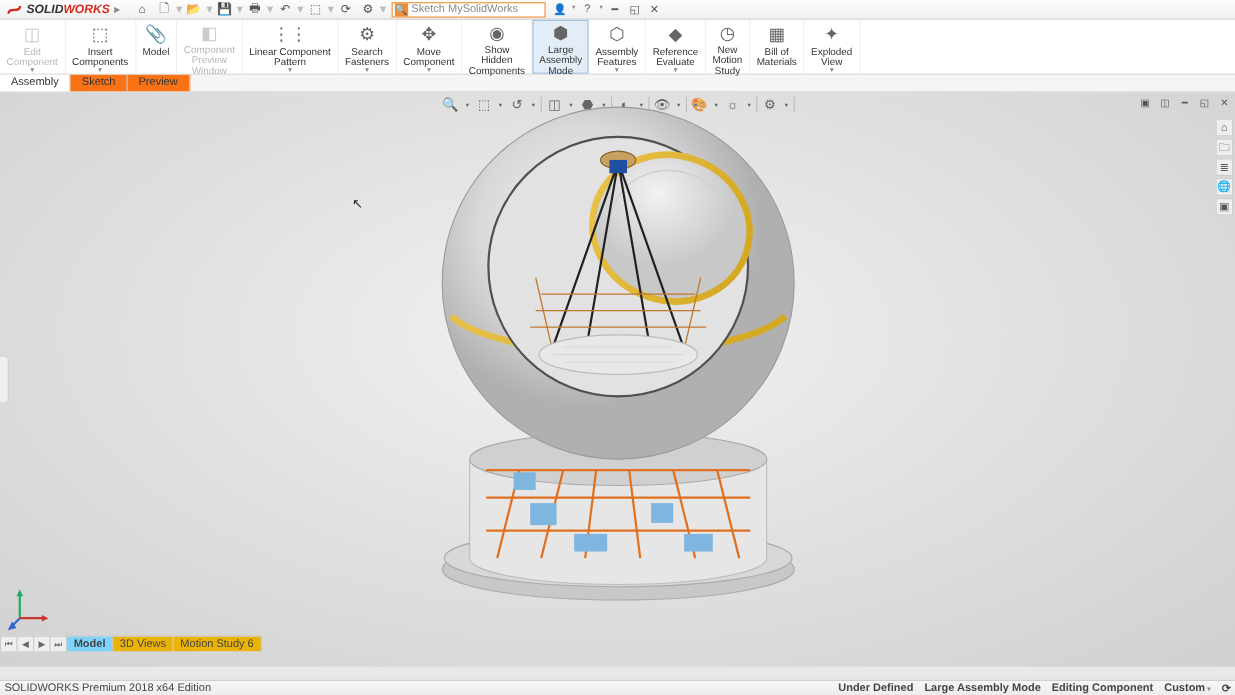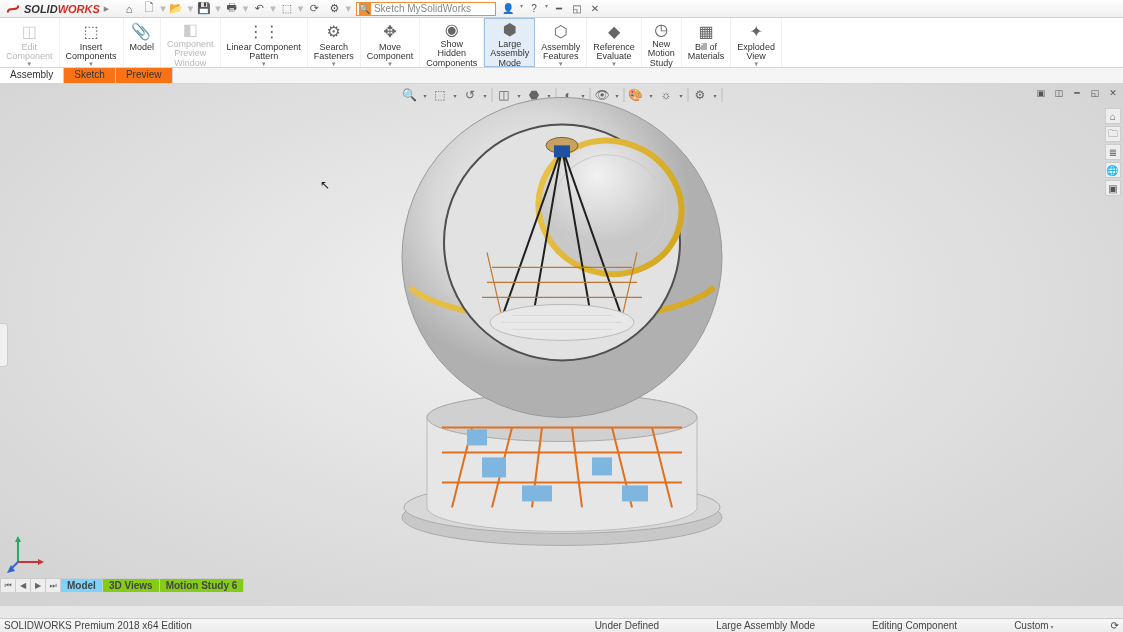--- a/index.html
+++ b/index.html
@@ -59,28 +59,28 @@
   .model { position:absolute; left:50%; top:50%; transform:translate(-50%,-56%); width:380px; height:460px; }
 
   
   .cursor-img { position:absolute; left:320px; top:94px; font-size:12px; color:#222; }
 
   
   .flyout { position:absolute; left:0; top:50%; transform:translateY(-50%); width:8px; height:44px; background:#f0f0f0; border:1px solid #ccc; border-left:none; border-radius:0 4px 4px 0; cursor:pointer; }
 
   
   .bottomtabs { position:absolute; left:0; bottom:14px; height:14px; display:flex; align-items:stretch; font-size:10px; }
-  .bottomtabs .mt { padding:0 6px; background:#84cc16; border:1px solid #ccc; border-bottom:none; margin-right:-1px; display:flex; align-items:center; cursor:pointer; color:#444;font-weight:bold; }
+  .bottomtabs .mt { padding:0 6px; background:#eab308; border:1px solid #ccc; border-bottom:none; margin-right:-1px; display:flex; align-items:center; cursor:pointer; color:#444; }
   .bottomtabs .mt.active { background:#7dd3fc; font-weight:bold; }
   .bottomtabs .nav { width:16px; display:flex; align-items:center; justify-content:center; background:#eee; border:1px solid #ccc; border-bottom:none; margin-right:-1px; color:#666; cursor:pointer; font-size:8px; }
 
   
-  .status { position:absolute; left:0; right:0; bottom:0; height:14px; background:linear-gradient(#f7f7f7,#ececec); border-top:1px solid #ccc; display:flex; align-items:center; font-size:10px; color:#444; padding:0 4px;gap:47px; }
+  .status { position:absolute; left:0; right:0; bottom:0; height:14px; background:linear-gradient(#f7f7f7,#ececec); border-top:1px solid #ccc; display:flex; align-items:center; font-size:10px; color:#444; padding:0 4px; }
   .status .left { flex:1; }
-  .status .seg { margin-left:10px; }
+  .status .seg { margin-left:10px;font-weight:bold; }
   .status .dd2 { font-size:6px; margin-left:2px; color:#888; }
 
 </style>
 </head>
 <body>
 
 <div class="titlebar">
   <div class="logo">
     <span class="logo-icon">
       <svg viewBox="0 0 16 16">

